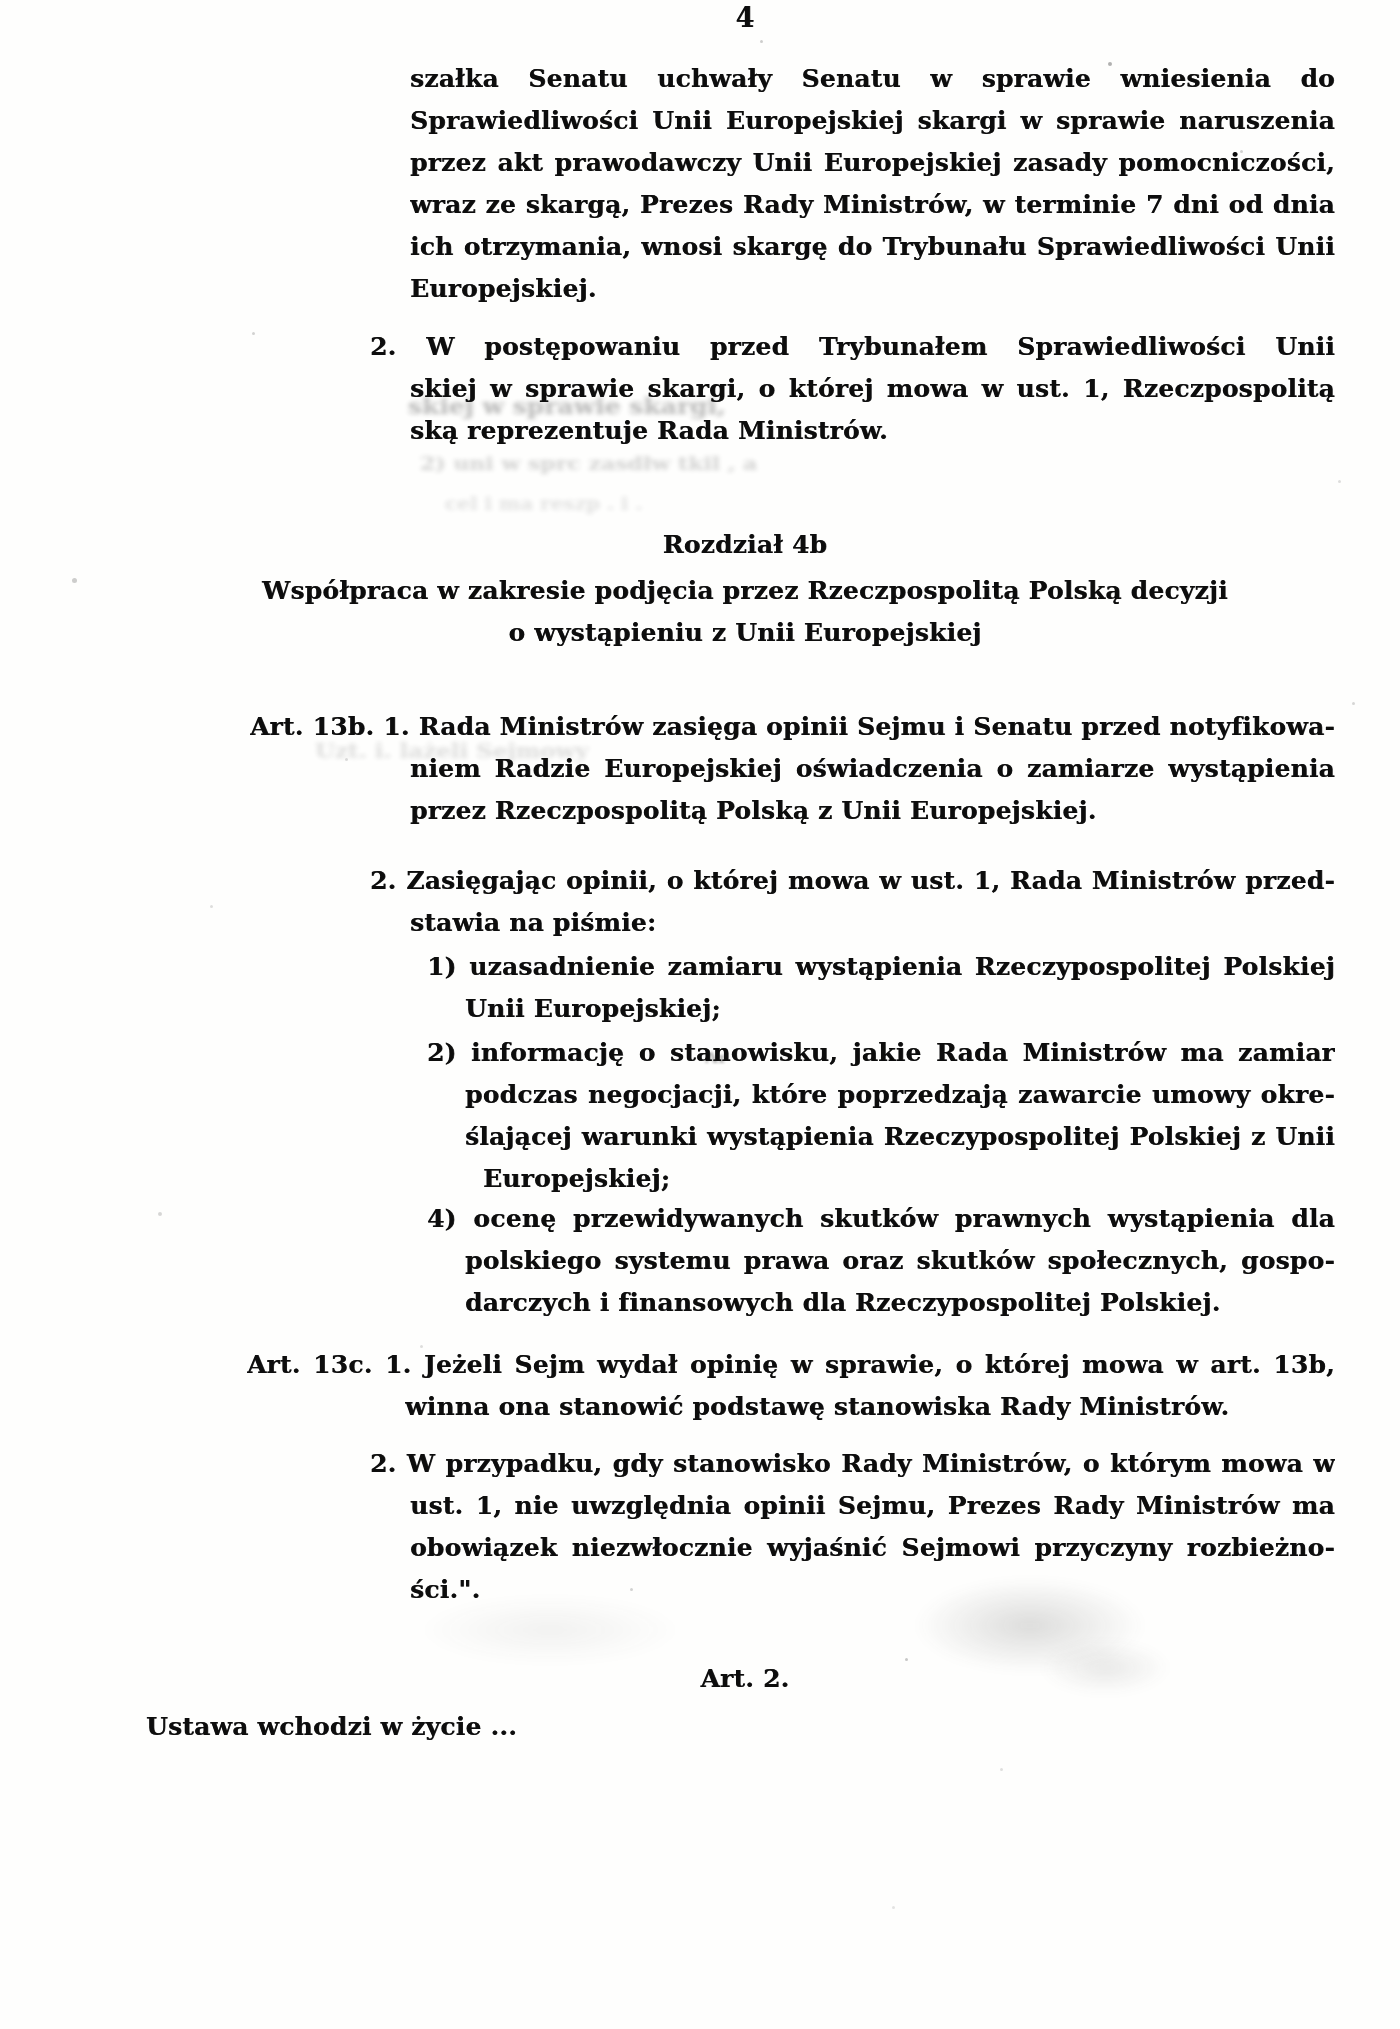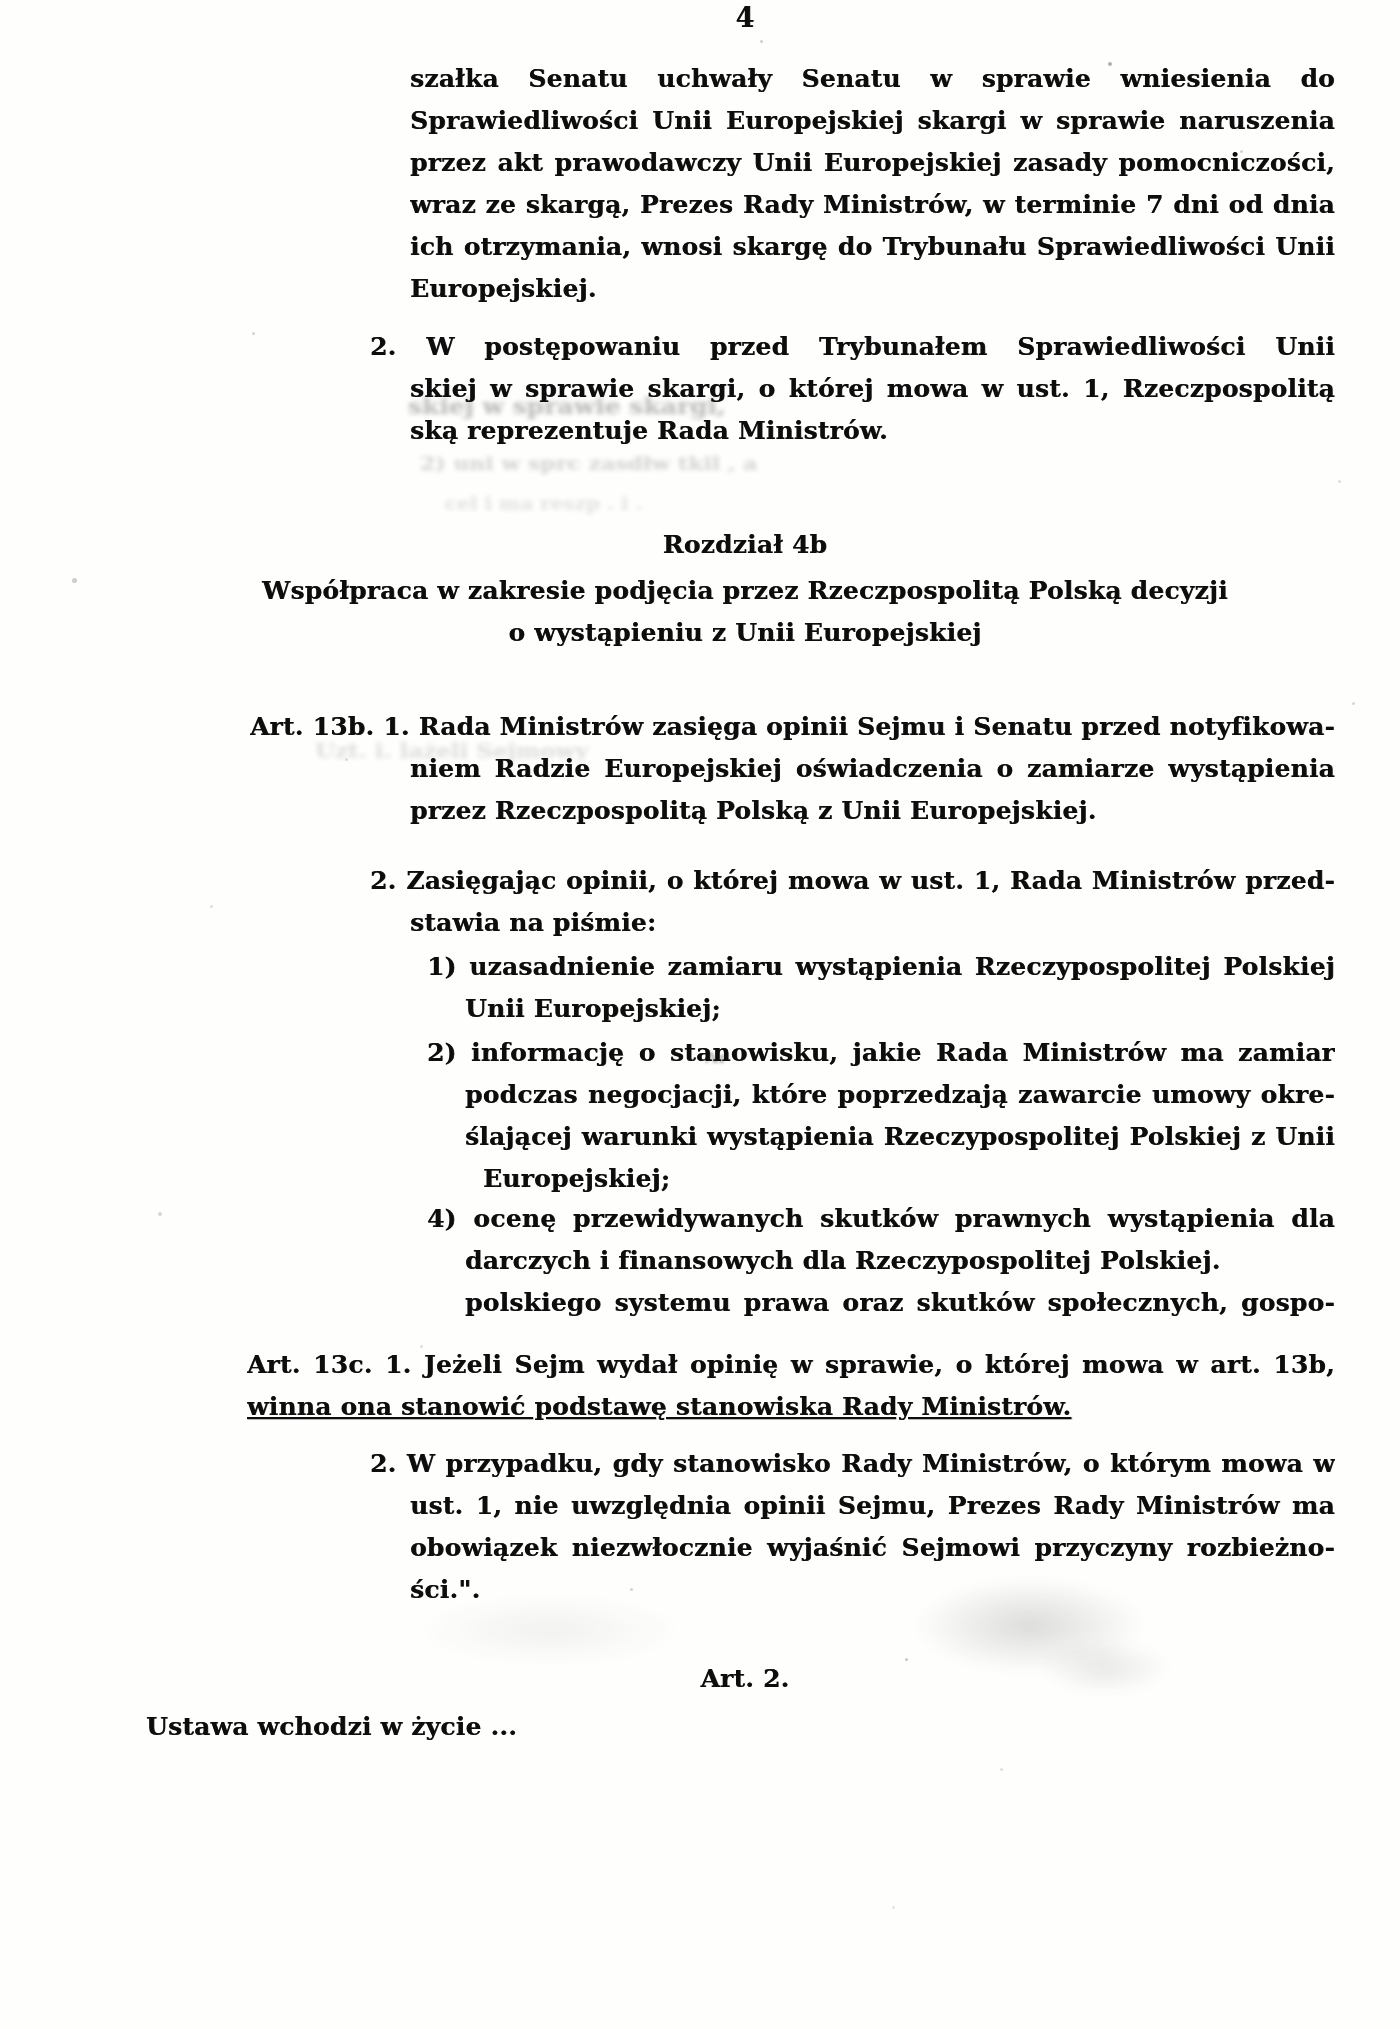--- a/index.html
+++ b/index.html
@@ -71,26 +71,26 @@
         <div class="ln l" style="margin-left: 38px;">Unii Europejskiej;</div>
       </div>
       <div class="blk" style="top: 1032px; left: 427px; width: 908px;">
         <div class="ln j">2) informację o stanowisku, jakie Rada Ministrów ma zamiar zająć</div>
         <div class="ln j" style="margin-left: 38px;">podczas negocjacji, które poprzedzają zawarcie umowy okre-</div>
         <div class="ln j" style="margin-left: 38px;">ślającej warunki wystąpienia Rzeczypospolitej Polskiej z Unii</div>
         <div class="ln l" style="margin-left: 56px;">Europejskiej;</div>
       </div>
       <div class="blk" style="top: 1198px; left: 427px; width: 908px;">
         <div class="ln j">4) ocenę przewidywanych skutków prawnych wystąpienia dla</div>
+        <div class="ln j" style="margin-left: 38px;">polskiego systemu prawa oraz skutków społecznych, gospo-</div>
         <div class="ln l" style="margin-left: 38px;">darczych i finansowych dla Rzeczypospolitej Polskiej.</div>
-        <div class="ln j" style="margin-left: 38px;">polskiego systemu prawa oraz skutków społecznych, gospo-</div>
       </div>
       <div class="blk" style="top: 1344px; left: 247px; width: 1088px;">
         <div class="ln j">Art. 13c. 1. Jeżeli Sejm wydał opinię w sprawie, o której mowa w art. 13b, po-</div>
-        <div class="ln l" style=" text-decoration: underline;">winna ona stanowić podstawę stanowiska Rady Ministrów.</div>
+        <div class="ln l" style="margin-left: 158px;">winna ona stanowić podstawę stanowiska Rady Ministrów.</div>
       </div>
       <div class="blk" style="top: 1443px; left: 370px; width: 965px;">
         <div class="ln j">2. W przypadku, gdy stanowisko Rady Ministrów, o którym mowa w</div>
         <div class="ln j" style="margin-left: 40px;">ust. 1, nie uwzględnia opinii Sejmu, Prezes Rady Ministrów ma</div>
         <div class="ln j" style="margin-left: 40px;">obowiązek niezwłocznie wyjaśnić Sejmowi przyczyny rozbieżno-</div>
         <div class="ln l" style="margin-left: 40px;">ści.".</div>
       </div>
       <div class="blk" style="top: 1658px; left: 150px; width: 1190px;">
         <div class="ln c">Art. 2.</div>
       </div>

